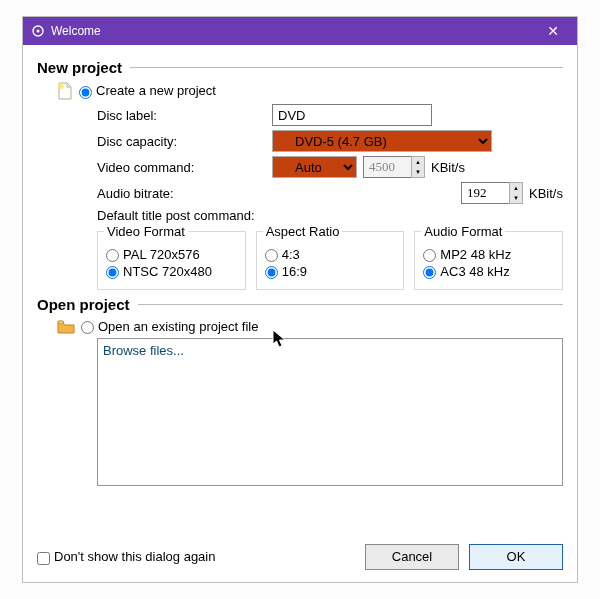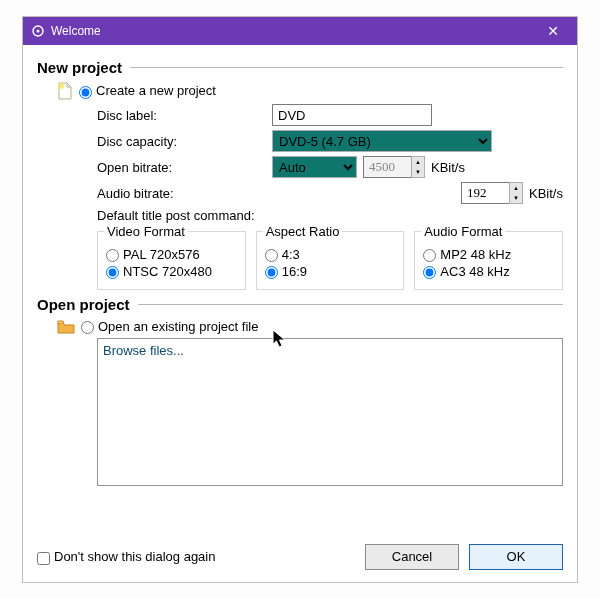--- a/index.html
+++ b/index.html
@@ -23,21 +23,21 @@
 .indent { margin-left:20px; }
 .indent2 { margin-left:60px; }
 
 .icon-doc { width:16px; height:18px; margin-right:6px; display:inline-block; }
 .icon-folder { width:18px; height:14px; margin-right:6px; display:inline-block; }
 
 input[type=text].field { height:22px; border:1px solid #7a7a7a; padding:1px 5px; width:160px; background:#fff; }
 input[type=text].spin-in { height:22px; border:1px solid #7a7a7a; border-right:none; padding:1px 5px; width:48px; background:#fff;font-family:Liberation Serif, serif; }
 input[type=text].spin-in[disabled] { background:#f3f3f3; color:#888; }
 
-select.sel { height:22px; border:1px solid #adadad; background:#0f766e; padding:0 2px; }
+select.sel { height:22px; border:1px solid #adadad; background:#c2410c; padding:0 18px; }
 
 .spin { display:inline-flex; vertical-align:middle; }
 .spinbtns { width:14px; height:22px; border:1px solid #adadad; background:#e6e6e6; display:flex; flex-direction:column; }
 .spinbtns div { flex:1; display:flex; align-items:center; justify-content:center; font-size:6px; line-height:1; cursor:default; }
 
 .unit { margin-left:6px; }
 
 .fmt-groups { display:flex; gap:10px; margin:8px 0 4px 0; }
 .grp { flex:1; border:1px solid #d8d8d8; padding:4px 8px 8px 8px; position:relative; }
 .grp .glegend { position:relative; top:-12px; left:-2px; background:#fff; padding:0 3px; display:inline-block; }
@@ -101,21 +101,21 @@
         <div class="row">
           <span class="lbl">Disc capacity:</span>
           <span class="ctrl">
             <select class="sel" style="width:220px">
               <option>DVD-5 (4.7 GB)</option>
             </select>
           </span>
         </div>
 
         <div class="row">
-          <span class="lbl">Open bitrate:</span>
+          <span class="lbl">Video command:</span>
           <span class="ctrl" style="display:flex;align-items:center;">
             <select class="sel" style="width:85px">
               <option>Auto</option>
             </select>
             <span style="width:6px"></span>
             <span class="spin">
               <input type="text" class="spin-in" disabled="" value="4500" style="">
               <span class="spinbtns">
                   <div>▲</div>
                   <div>▼</div>

